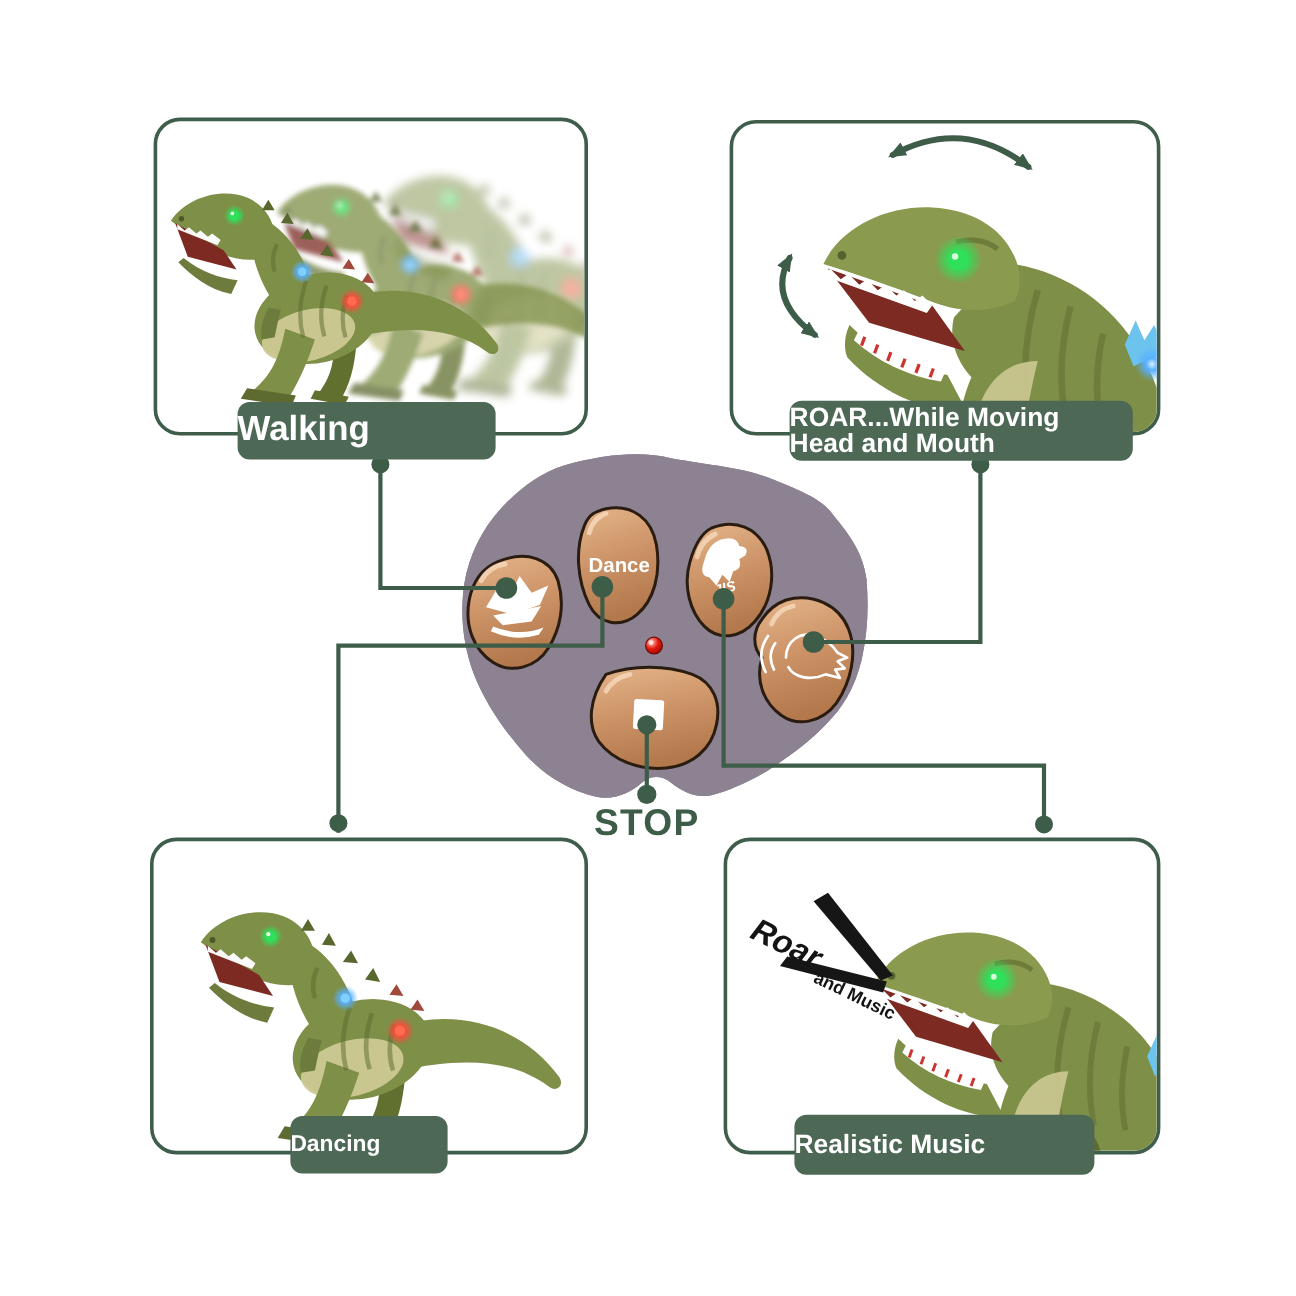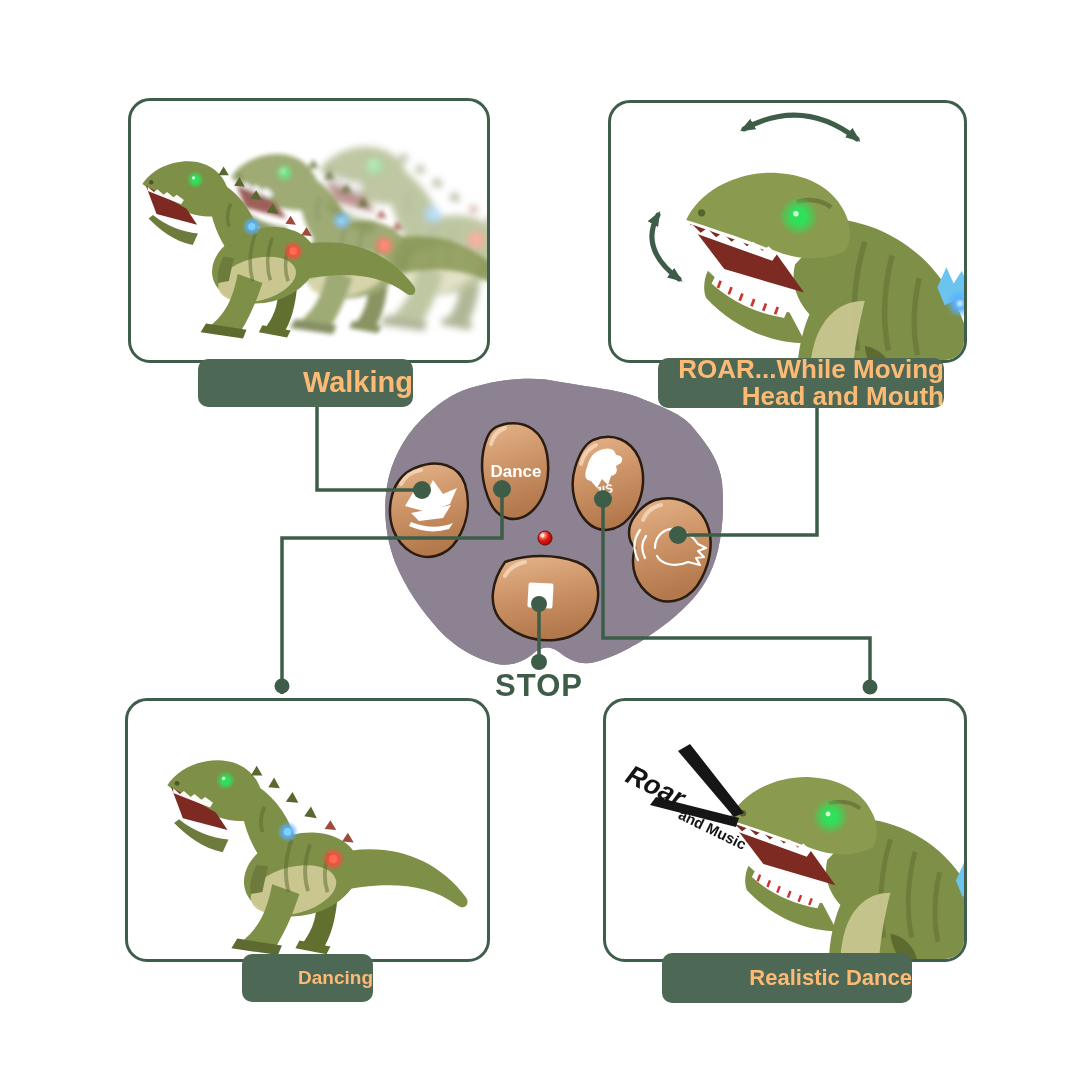--- a/index.html
+++ b/index.html
@@ -4,25 +4,25 @@
 <style>
   html,body{margin:0;padding:0;background:#ffffff;}
   .canvas{position:relative;width:1080px;height:1080px;background:#ffffff;overflow:hidden;
           font-family:"Liberation Sans",sans-serif;}
   .panel{position:absolute;background:#ffffff;border:3px solid #3f5d4b;border-radius:22px;overflow:hidden;}
   .panel svg{display:block;width:100%;height:100%;}
   #panel-walking{left:128px;top:98px;width:356px;height:259px;}
   #panel-roar{left:608px;top:100px;width:353px;height:257px;}
   #panel-dancing{left:125px;top:698px;width:359px;height:258px;}
   #panel-fighting{left:603px;top:698px;width:358px;height:258px;}
-  .badge{position:absolute;background:#4d6955;color:#fdba74;font-weight:bold;text-align:right;
+  .badge{position:absolute;background:#4d6955;color:#ffffff;font-weight:bold;text-align:left;
          border-radius:10px;display:flex;flex-direction:column;justify-content:center;z-index:6;
-         line-height:1.02;margin-top:24px;}
+         line-height:1.02;}
   #badge-walking{left:198px;top:335px;width:215px;height:48px;font-size:29px;}
-  #badge-roar{left:658px;top:334px;width:286px;height:50px;font-size:26px;}
+  #badge-roar{left:658px;top:334px;width:286px;height:50px;font-size:22px;}
   #badge-dancing{left:242px;top:930px;width:131px;height:48px;font-size:19px;}
   #badge-fighting{left:662px;top:929px;width:250px;height:50px;font-size:22px;}
   #stop-label{position:absolute;left:464px;top:668px;width:150px;text-align:center;z-index:6;
               font-size:31px;font-weight:bold;color:#3e5d49;letter-spacing:1px;}
   #connector-layer{position:absolute;left:0;top:0;z-index:5;pointer-events:none;}
   #remote{position:absolute;left:355px;top:372px;width:380px;height:310px;z-index:2;}
   .z1{z-index:1;}
 </style>
 </head>
 <body>
@@ -243,18 +243,18 @@
     <span>Walking</span>
   </div>
   <div class="badge" id="badge-roar">
     <span>ROAR...While Moving</span>
     <span>Head and Mouth</span>
   </div>
   <div class="badge" id="badge-dancing">
     <span>Dancing</span>
   </div>
   <div class="badge" id="badge-fighting">
-    <span>Realistic Dance</span>
+    <span>Realistic Music</span>
   </div>
 
   <div id="stop-label">STOP</div>
 
 </div>
 
 </body></html>

